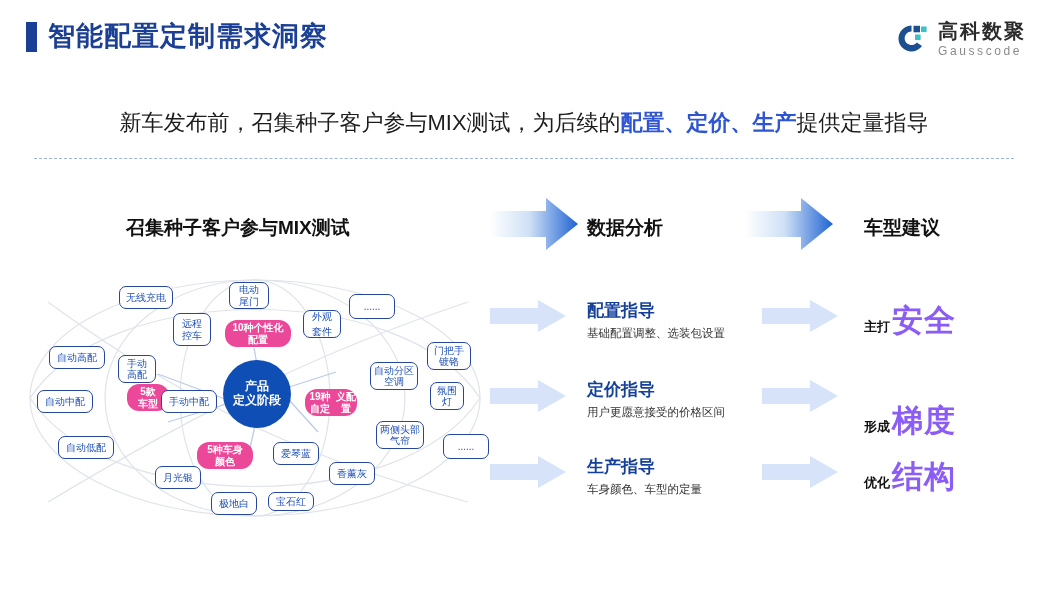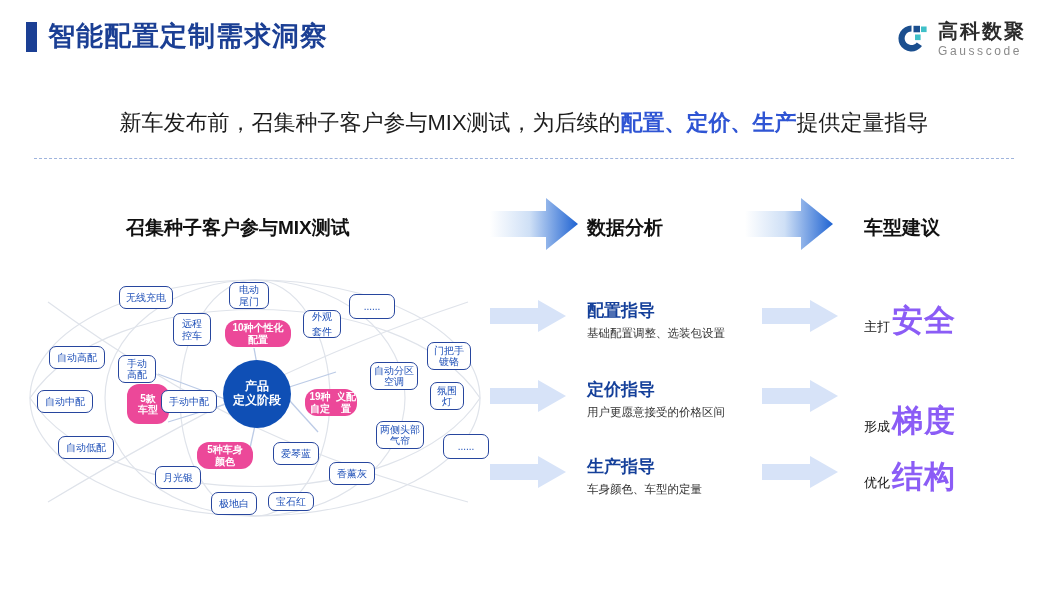--- a/index.html
+++ b/index.html
@@ -34,21 +34,21 @@
   .arrow{position:absolute;}
   .arrow svg{display:block;}
 
   
   .mid-item{position:absolute;}
   .mid-title{font-size:17px;font-weight:bold;color:#15409a;line-height:22px;white-space:nowrap;}
   .mid-sub{font-size:11.5px;color:#333;margin-top:4px;white-space:nowrap;}
 
   
   .res-item{position:absolute;display:flex;align-items:baseline;white-space:nowrap;}
-  .res-pre{font-size:13px;font-weight:normal;color:#111;}
+  .res-pre{font-size:13px;font-weight:bold;color:#111;}
   .res-key{font-size:31px;font-weight:bold;color:#8b5cf6;letter-spacing:1px;margin-left:2px;}
 
   
   .diagram{position:absolute;left:18px;top:262px;width:510px;height:272px;}
   .diagram svg.net{position:absolute;left:0;top:0;}
 
   .node{position:absolute;box-sizing:border-box;display:flex;align-items:center;
         justify-content:center;text-align:center;border-radius:7px;line-height:1.15;}
   .node.white{background:#ffffff;border:1.6px solid #27469e;color:#1f50b8;font-size:10px;}
   .node.dark{background:#ec4899;color:#ffffff;font-size:10px;font-weight:bold;border-radius:12px;}
@@ -195,21 +195,21 @@
 
     <div class="node center" style="left:205px;top:98px;width:68px;height:68px;flex-direction:column;">
       <span>产品</span>
       <span>定义阶段</span>
     </div>
 
     <div class="node dark" style="left:207px;top:58px;width:66px;height:27px;flex-direction:column;">
       <span>10种个性化</span>
       <span>配置</span>
     </div>
-    <div class="node dark" style="left:109px;top:122px;width:42px;height:40px;flex-direction:column;">
+    <div class="node dark" style="left:109px;top:122px;width:42px;height:27px;flex-direction:column;">
       <span>5款</span>
       <span>车型</span>
     </div>
     <div class="node dark" style="left:287px;top:127px;width:52px;height:27px;flex-direction:row;">
       <span>19种自定</span>
       <span>义配置</span>
     </div>
     <div class="node dark" style="left:179px;top:180px;width:56px;height:27px;flex-direction:column;">
       <span>5种车身</span>
       <span>颜色</span>

